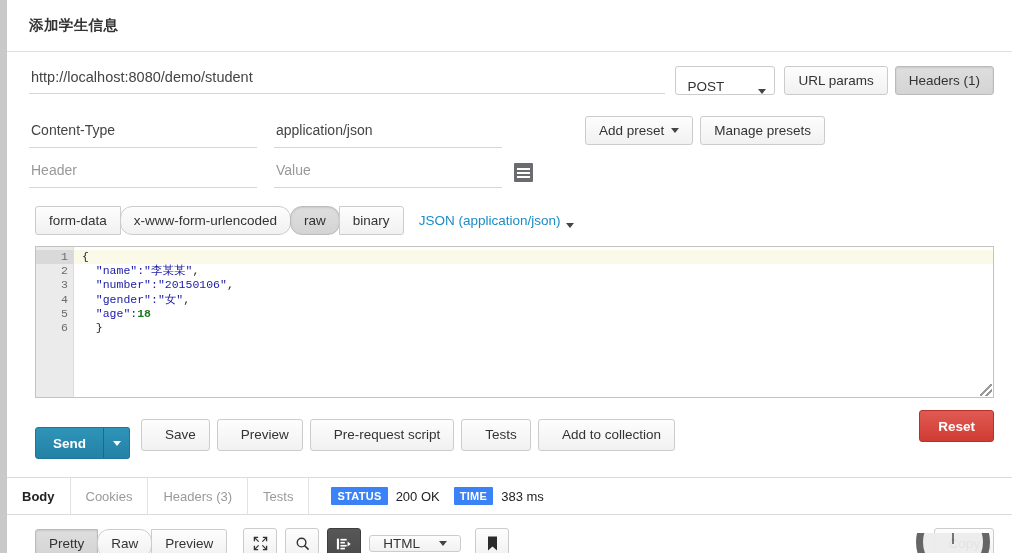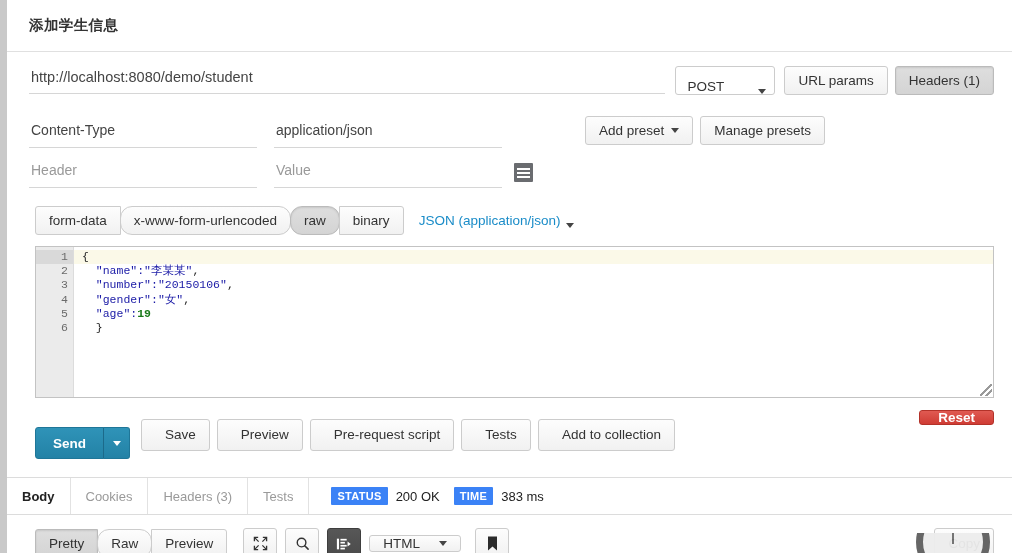--- a/index.html
+++ b/index.html
@@ -228,21 +228,21 @@
     background: linear-gradient(to bottom, #2f93b8, #2382a6);
     border: 1px solid #1f7698; border-left: 1px solid #1c6a8a;
     border-radius: 0 3px 3px 0;
     display: inline-flex; align-items: center; justify-content: center;
     cursor: pointer; margin-left: -1px;
   }
   .send-caret .caret { border-top-color: #fff; }
   .actions .btn { height: 32px; padding-left: 23px; }
   .reset-btn {
     position: absolute; right: 18px; top: 12px;
-    height: 15px;
+    height: 32px;
     background: linear-gradient(to bottom, #e05a52, #cf3c34);
     border: 1px solid #b33229;
     border-radius: 3px;
     color: #fff; font-weight: bold; font-size: 13.5px;
     padding: 0 18px;
     display: inline-flex; align-items: center;
     cursor: pointer;
   }
 
   
@@ -389,21 +389,21 @@
         <div class="ln">3</div>
         <div class="ln">4</div>
         <div class="ln">5</div>
         <div class="ln">6</div>
       </div>
       <div class="code" id="code-body">
           <div class="cl active"><span class="tok-punct">{</span></div>
           <div class="cl"><span class="tok-str">  "name":"李某某"</span><span class="tok-punct">,</span></div>
           <div class="cl"><span class="tok-str">  "number":"20150106"</span><span class="tok-punct">,</span></div>
           <div class="cl"><span class="tok-str">  "gender":"女"</span><span class="tok-punct">,</span></div>
-          <div class="cl"><span class="tok-str">  "age":</span><span class="tok-num">19</span></div>
+          <div class="cl"><span class="tok-str">  "age":</span><span class="tok-num">18</span></div>
           <div class="cl"><span class="tok-punct">  }</span></div>
         </div>
       <div class="resize-grip"></div>
     </div>
 
     <div class="actions">
       <div class="send-group">
         <div class="send-btn">Send</div>
         <div class="send-caret">
           <span class="caret"></span>

